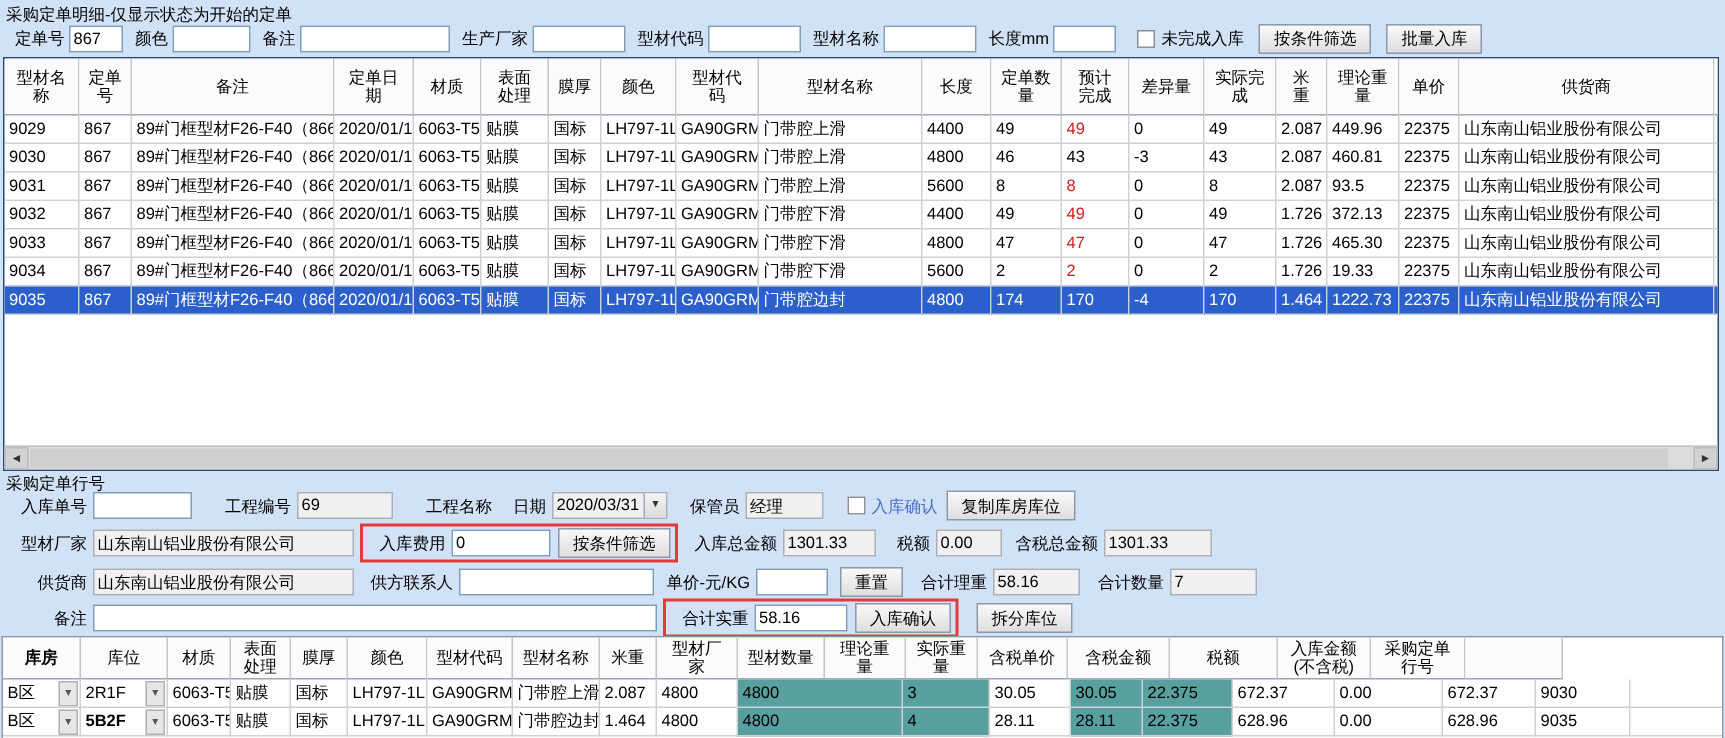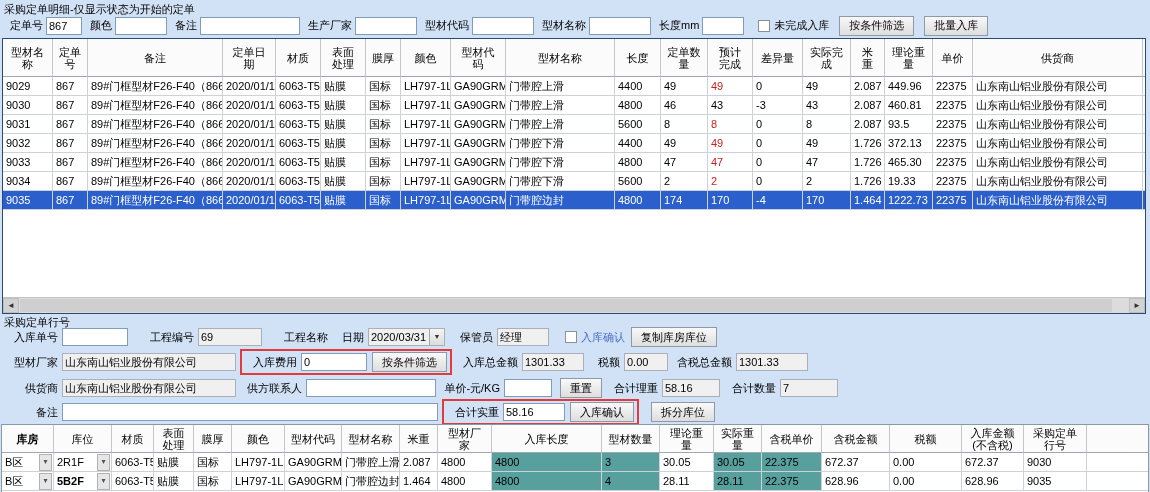--- a/index.html
+++ b/index.html
@@ -328,21 +328,20 @@
         <div class="gc hc" style="width: 52px; font-weight: bold;">库房</div>
         <div class="gc hc" style="width: 58px;">库位</div>
         <div class="gc hc" style="width: 42px;">材质</div>
         <div class="gc hc" style="width: 40px;">表面处理</div>
         <div class="gc hc" style="width: 38px;">膜厚</div>
         <div class="gc hc" style="width: 53px;">颜色</div>
         <div class="gc hc" style="width: 57px;">型材代码</div>
         <div class="gc hc" style="width: 58px;">型材名称</div>
         <div class="gc hc" style="width: 38px;">米重</div>
         <div class="gc hc" style="width: 54px;">型材厂家</div>
-        <div class="gc hc" style="width: 110px;">入库长度</div>
         <div class="gc hc" style="width: 58px;">型材数量</div>
         <div class="gc hc" style="width: 54px;">理论重量</div>
         <div class="gc hc" style="width: 48px;">实际重量</div>
         <div class="gc hc" style="width: 60px;">含税单价</div>
         <div class="gc hc" style="width: 68px;">含税金额</div>
         <div class="gc hc" style="width: 72px;">税额</div>
         <div class="gc hc" style="width: 62px;">入库金额(不含税)</div>
         <div class="gc hc" style="width: 63px;">采购定单行号</div>
         <div class="gc hc" style="width: 65px;"></div>
       </div>

